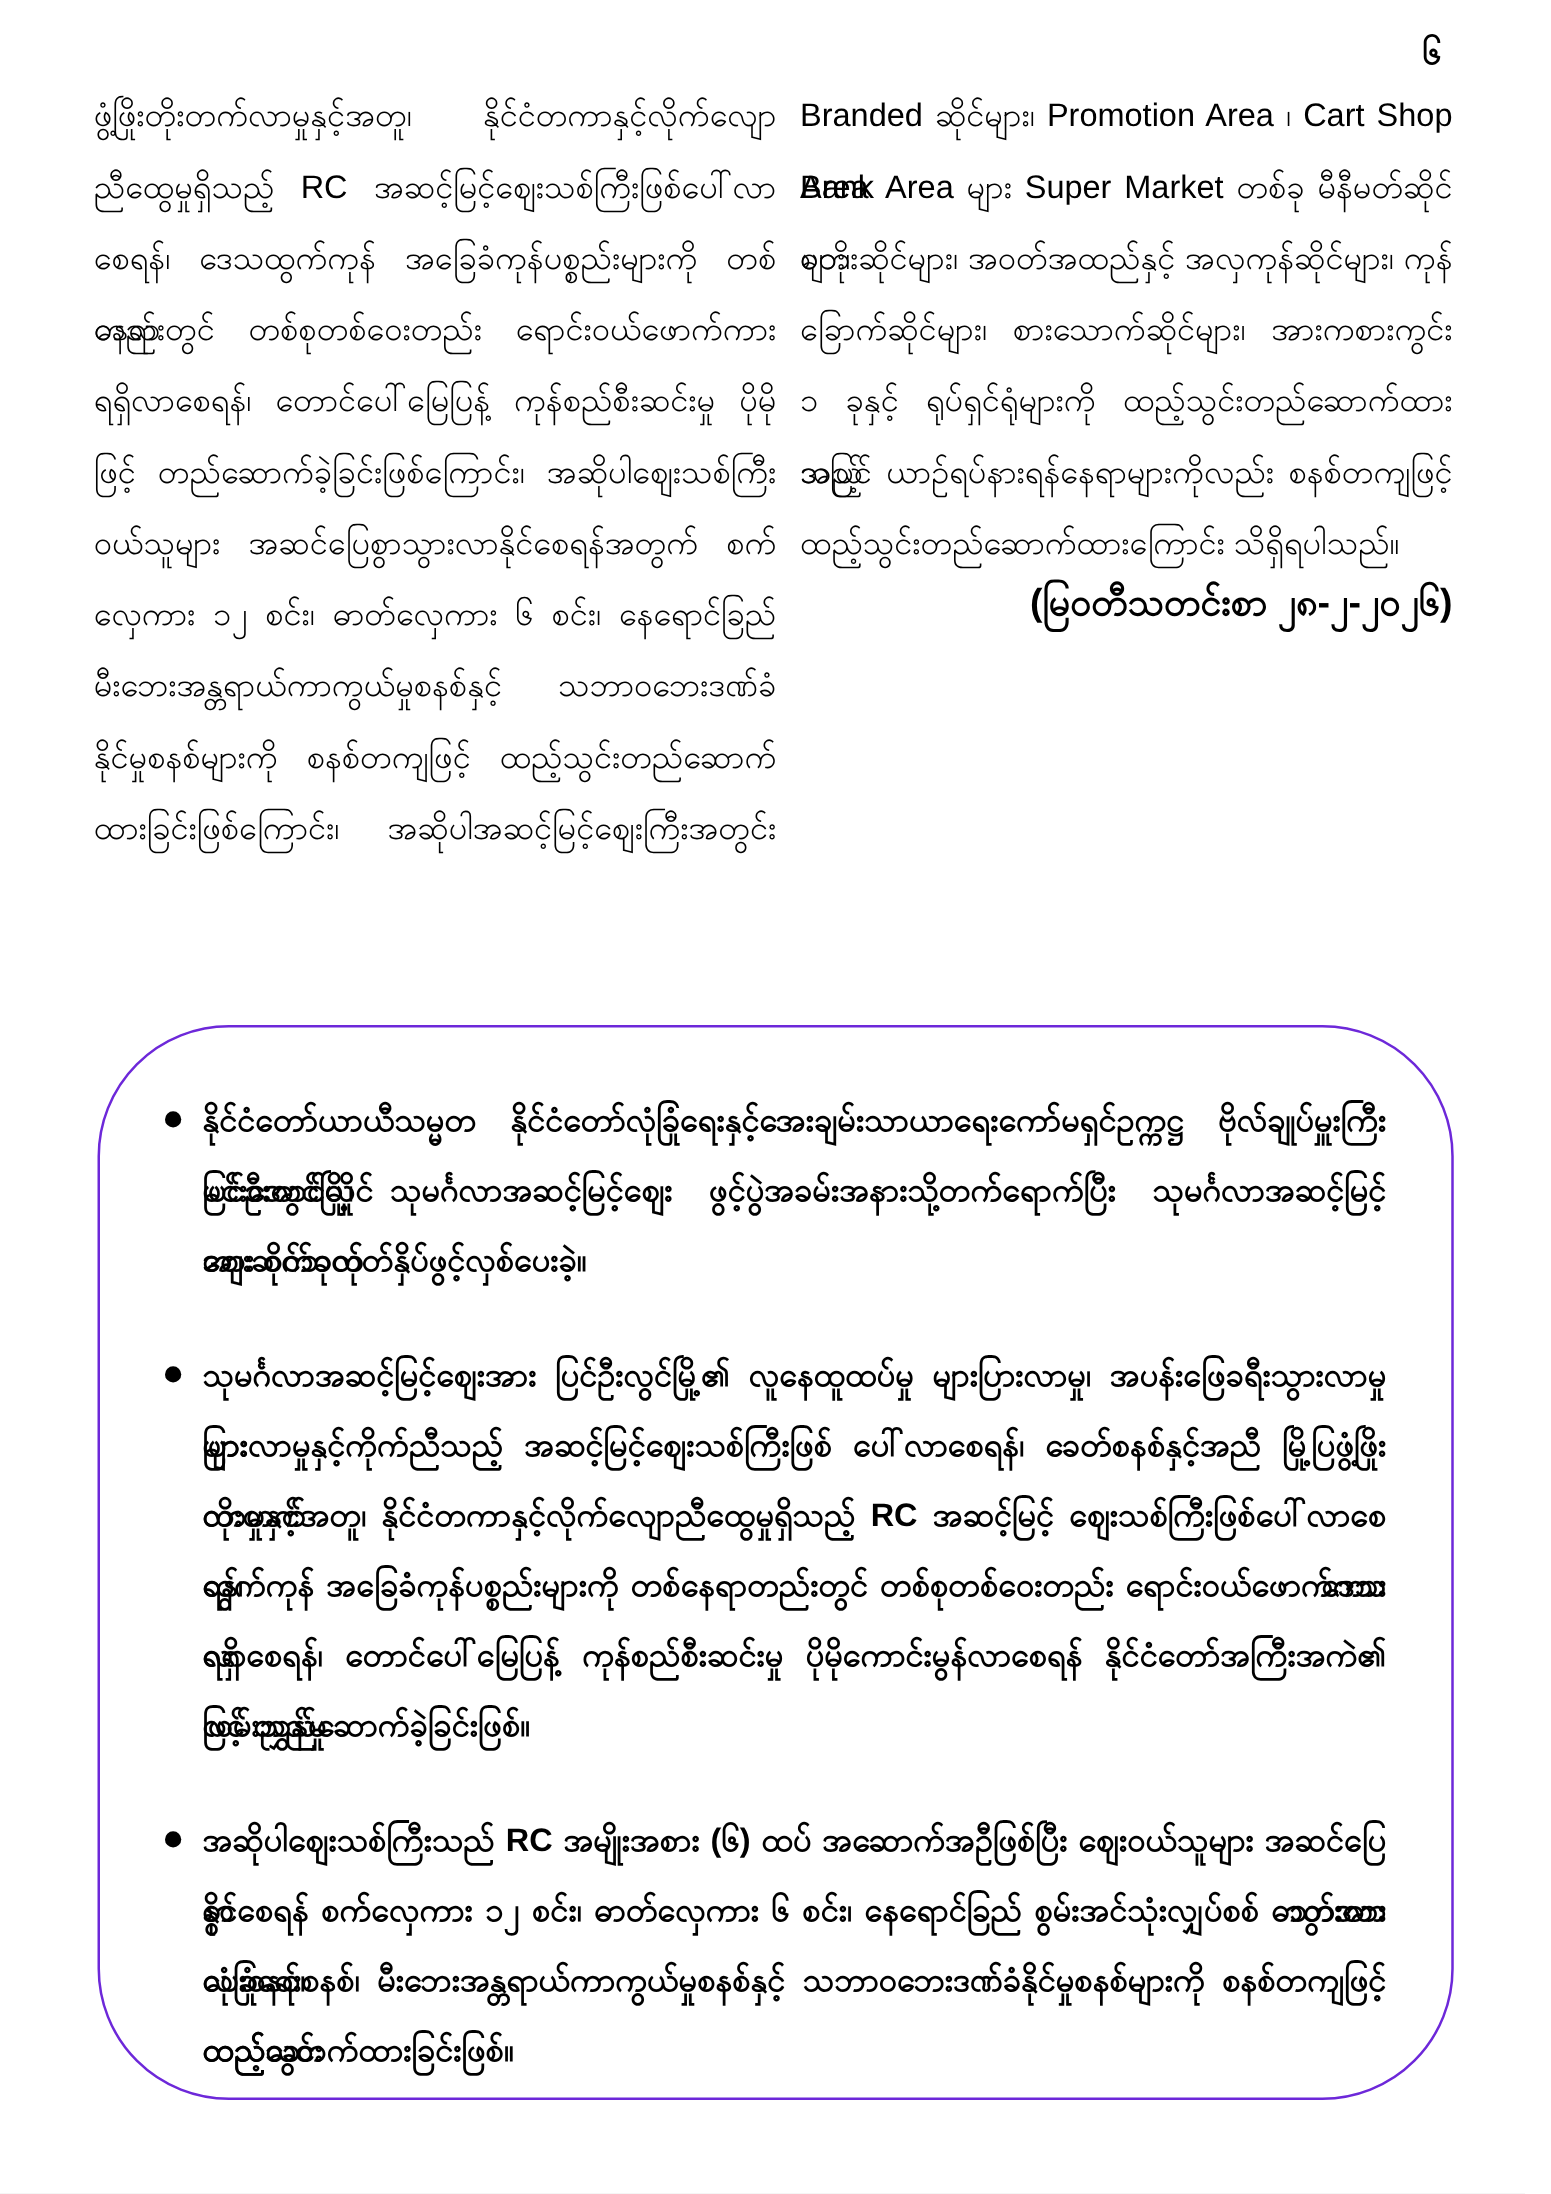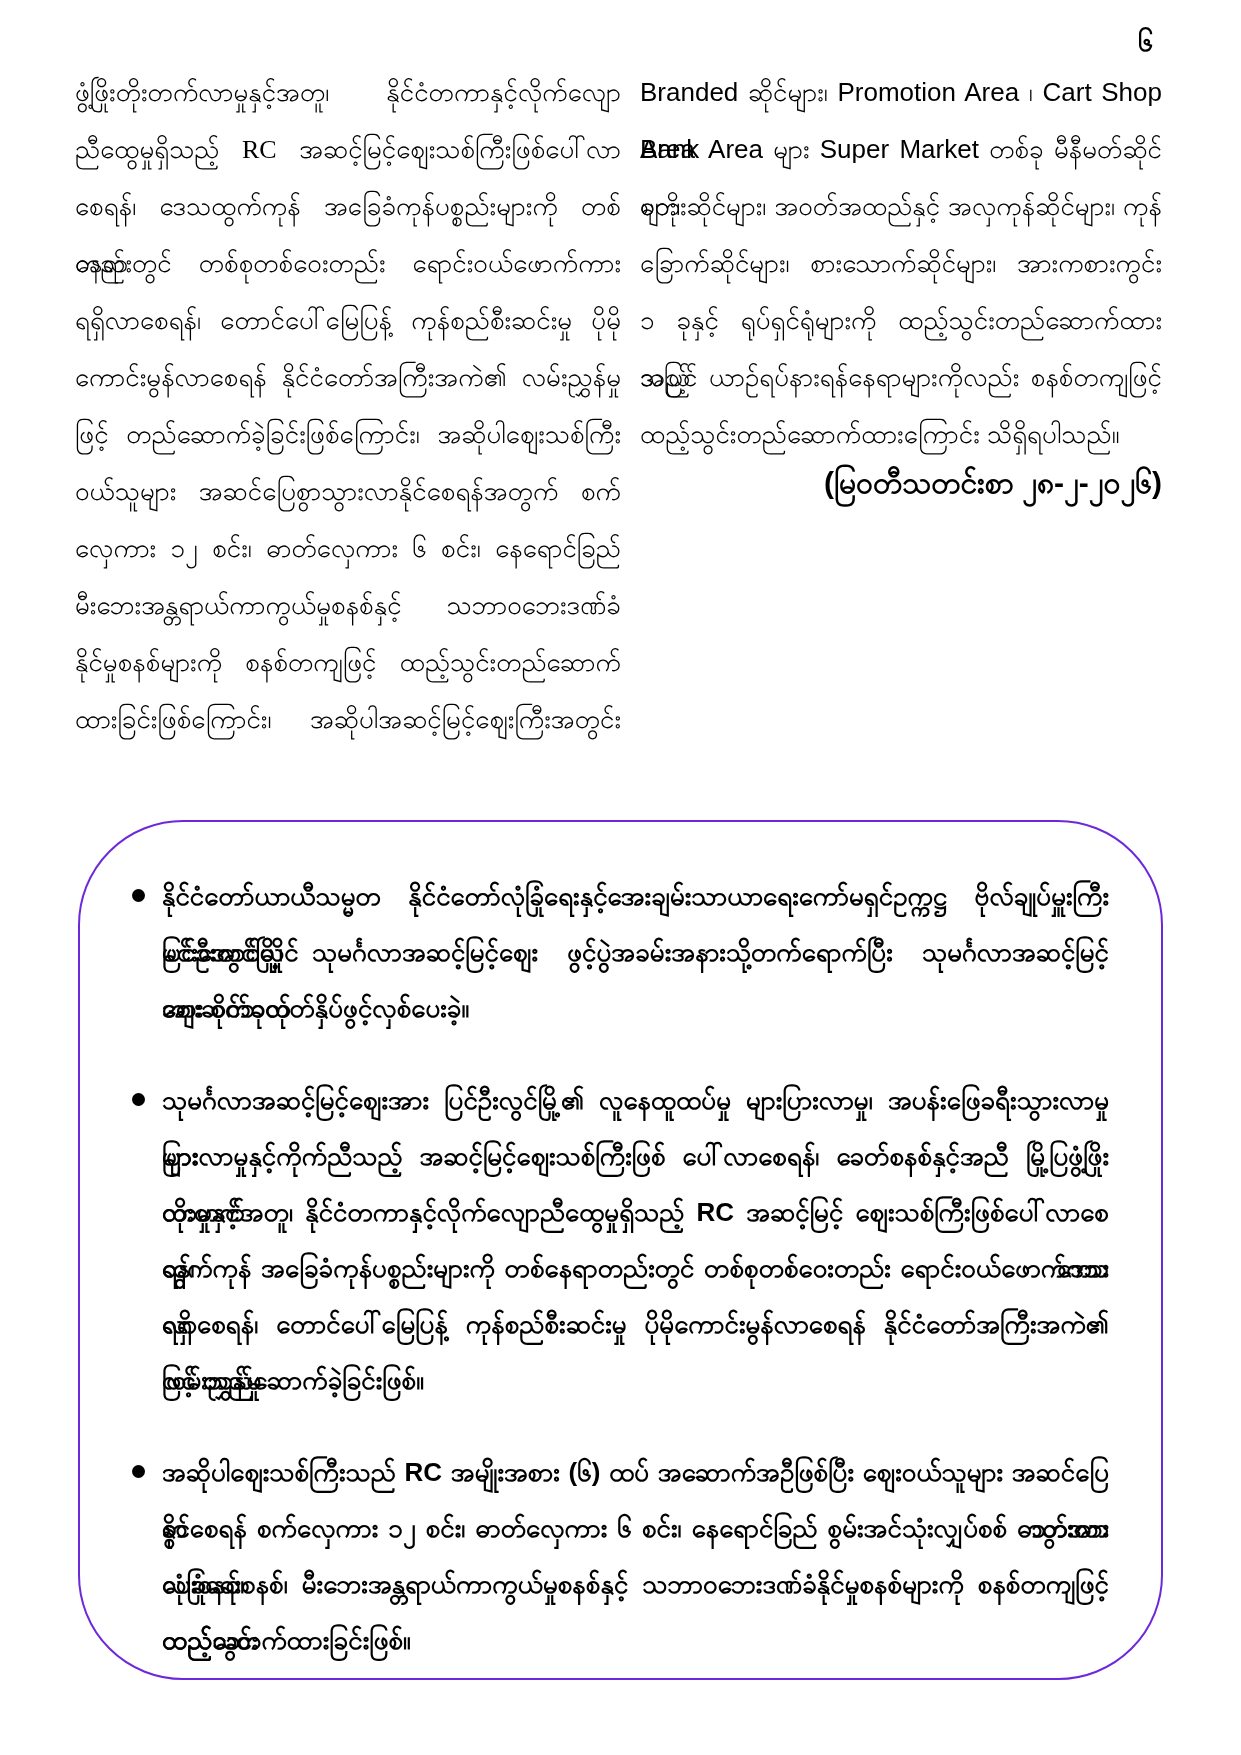--- a/index.html
+++ b/index.html
@@ -10,21 +10,21 @@
     background:#ffffff;
     color:#000;
     font-family:"Liberation Sans","DejaVu Sans",sans-serif;
     overflow:hidden;
   }
   .pagenum{
     position:absolute;top:24px;left:1138px;
     font-size:27px;font-weight:bold;
   }
   .col{position:absolute;top:64px;font-size:26px;}
-  .col-left{left:75px;width:546px;font-family:Liberation Serif, serif;}
+  .col-left{left:75px;width:546px;}
   .col-right{left:640px;width:522px;}
   .line{height:57px;line-height:57px;white-space:nowrap;}
   .jl{text-align:justify;text-align-last:justify;white-space:normal;
       height:57px;line-height:57px;overflow:visible;}
   .ll{text-align:left;white-space:nowrap;height:57px;line-height:57px;}
   .byline{
     margin-top:0;text-align:right;
     font-weight:bold;font-size:30px;line-height:40px;
   }
   .box{
@@ -48,21 +48,20 @@
 <div class="page">
 
   <div class="pagenum">၆</div>
 
   <div class="col col-left">
     <div class="line jl">ဖွံ့ဖြိုးတိုးတက်လာမှုနှင့်အတူ၊ နိုင်ငံတကာနှင့်လိုက်လျော</div>
     <div class="line jl">ညီထွေမှုရှိသည့် RC အဆင့်မြင့်ဈေးသစ်ကြီးဖြစ်ပေါ်လာ</div>
     <div class="line jl">စေရန်၊ ဒေသထွက်ကုန် အခြေခံကုန်ပစ္စည်းများကို တစ်နေရာ</div>
     <div class="line jl">တည်းတွင် တစ်စုတစ်ဝေးတည်း ရောင်းဝယ်ဖောက်ကား</div>
     <div class="line jl">ရရှိလာစေရန်၊ တောင်ပေါ်မြေပြန့် ကုန်စည်စီးဆင်းမှု ပိုမို</div>
-    <div class="line jl">ကောင်းမွန်လာစေရန် နိုင်ငံတော်အကြီးအကဲ၏ လမ်းညွှန်မှု</div>
     <div class="line jl">ဖြင့် တည်ဆောက်ခဲ့ခြင်းဖြစ်ကြောင်း၊ အဆိုပါဈေးသစ်ကြီး</div>
     <div class="line jl">ဝယ်သူများ အဆင်ပြေစွာသွားလာနိုင်စေရန်အတွက် စက်</div>
     <div class="line jl">လှေကား ၁၂ စင်း၊ ဓာတ်လှေကား ၆ စင်း၊ နေရောင်ခြည်</div>
     <div class="line jl">မီးဘေးအန္တရာယ်ကာကွယ်မှုစနစ်နှင့် သဘာဝဘေးဒဏ်ခံ</div>
     <div class="line jl">နိုင်မှုစနစ်များကို စနစ်တကျဖြင့် ထည့်သွင်းတည်ဆောက်</div>
     <div class="line jl">ထားခြင်းဖြစ်ကြောင်း၊ အဆိုပါအဆင့်မြင့်ဈေးကြီးအတွင်း</div>
   </div>
 
   <div class="col col-right">
     <div class="line jl">Branded ဆိုင်များ၊ Promotion Area ၊ Cart Shop Area</div>

